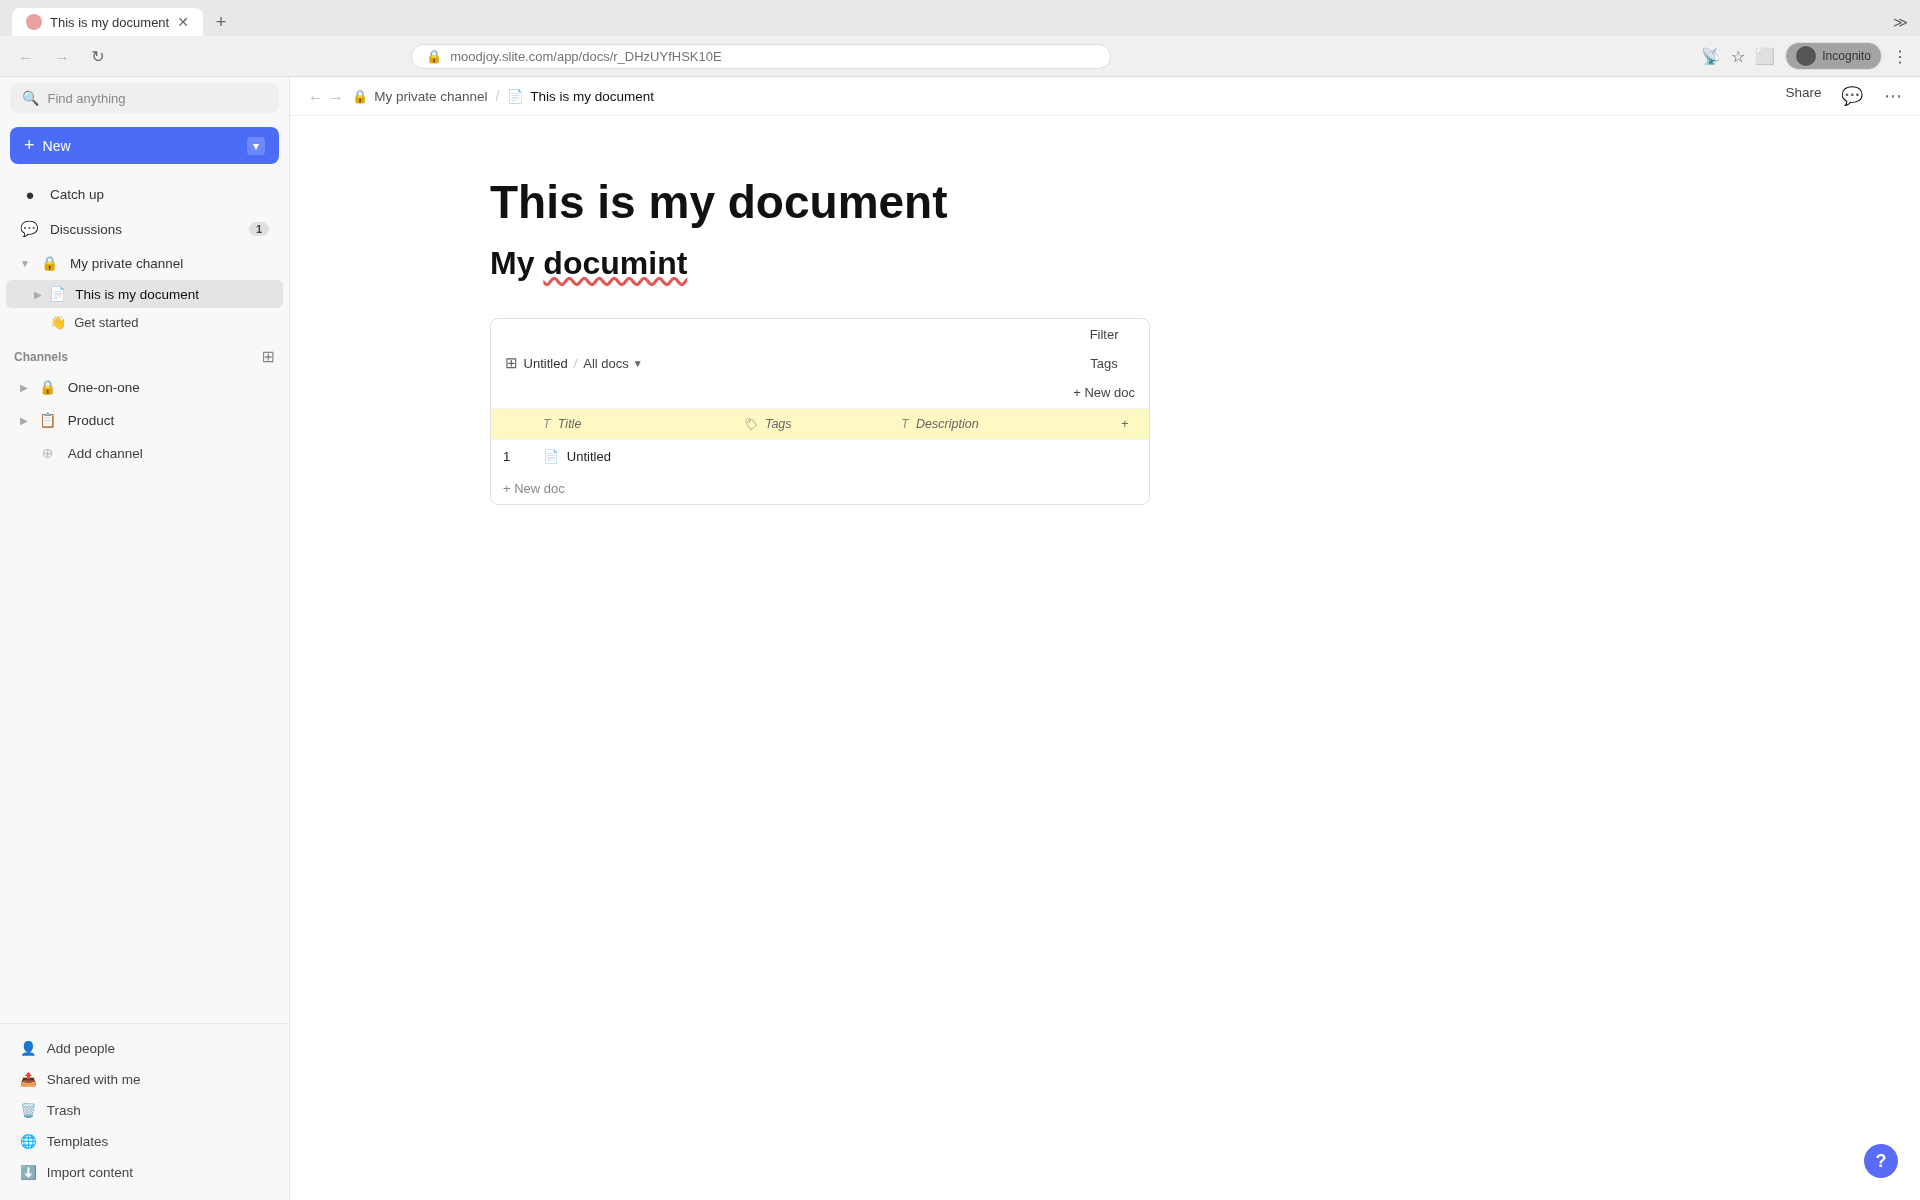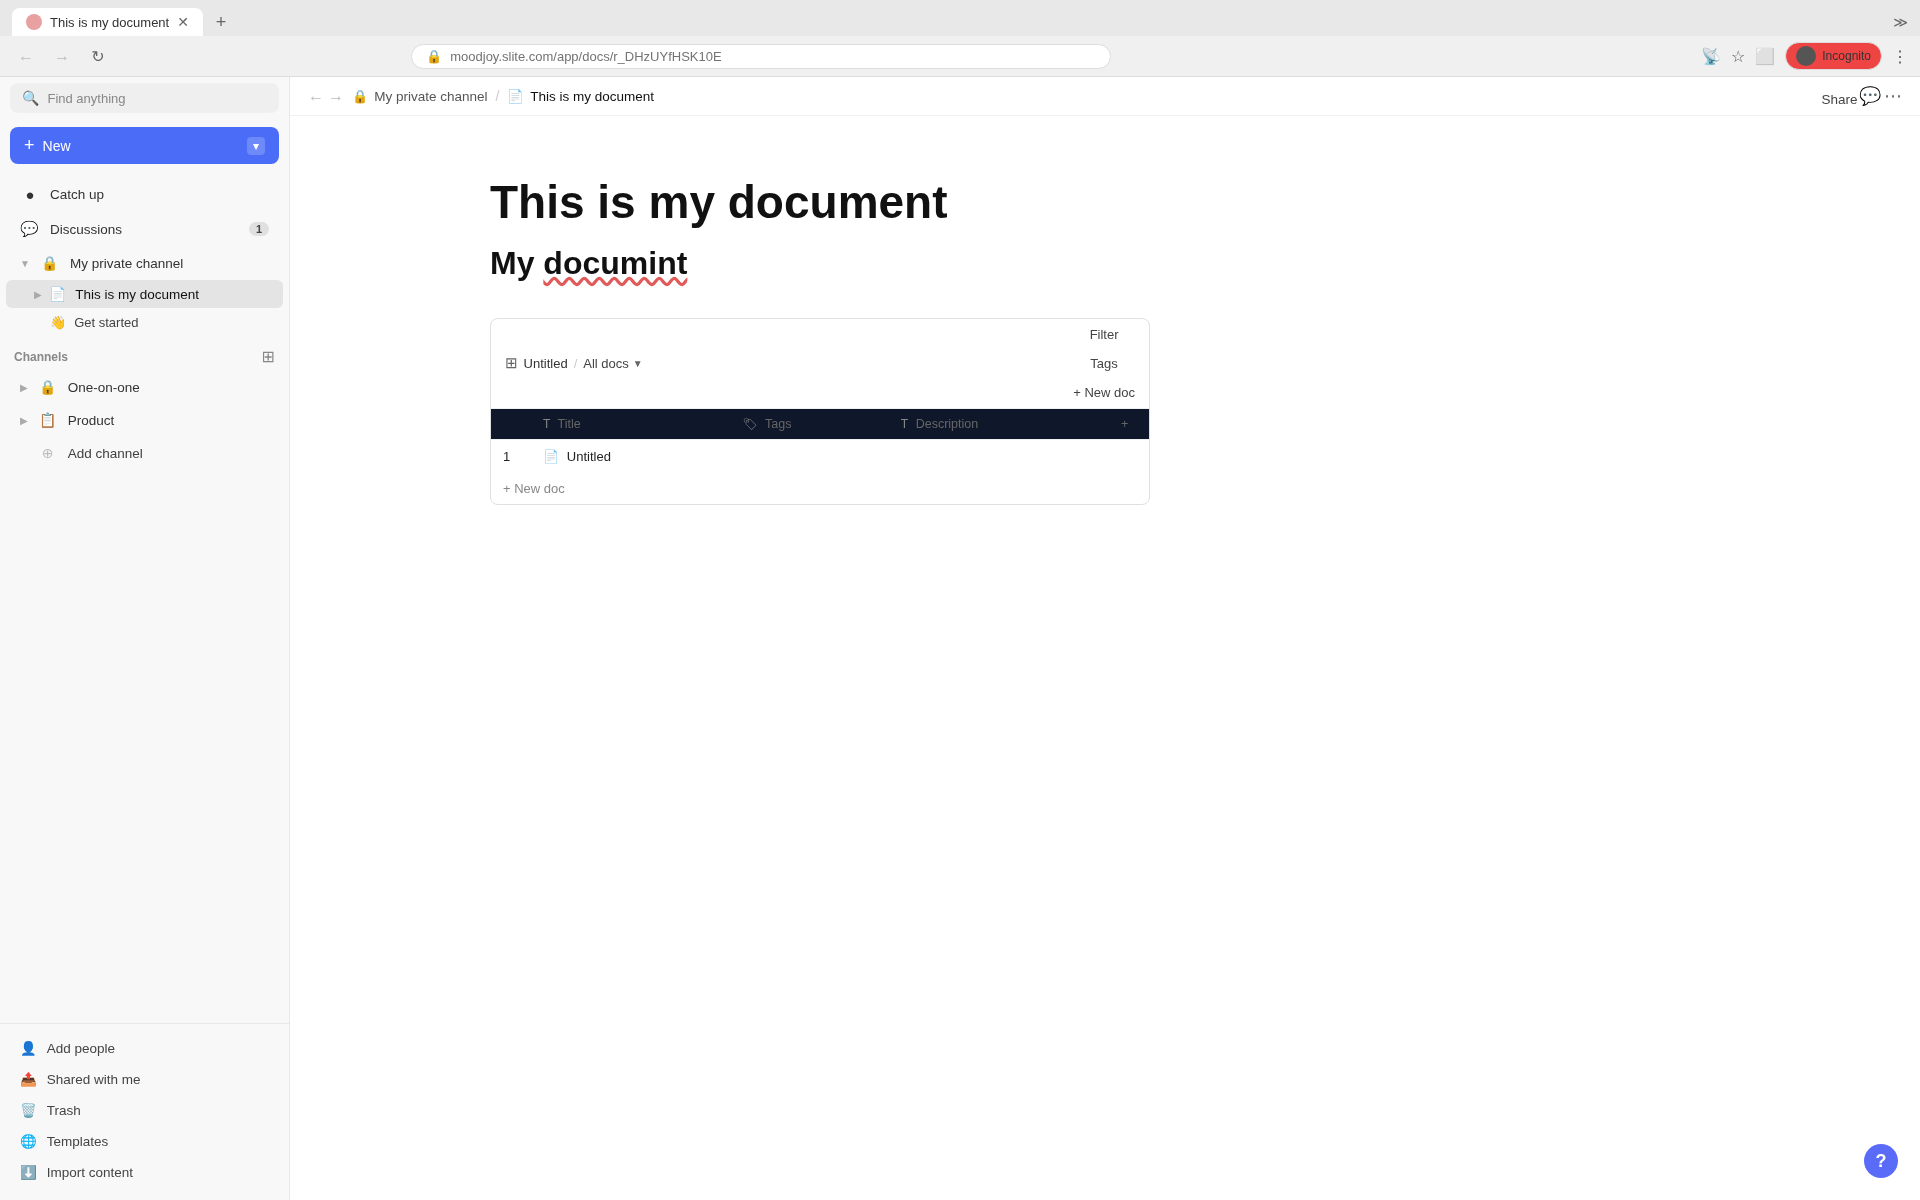--- a/index.html
+++ b/index.html
@@ -17,21 +17,21 @@
     .tab-expand { color: #666; font-size: 14px; }
 
     .address-bar { display: flex; align-items: center; padding: 6px 12px; gap: 8px; background: #f0f0f0; }
     .nav-btn { width: 28px; height: 28px; display: flex; align-items: center; justify-content: center; color: #666; cursor: pointer; border-radius: 50%; font-size: 16px; }
     .nav-btn.disabled { color: #bbb; }
     .address-field { flex: 1; display: flex; align-items: center; background: #fff; border: 1px solid #ddd; border-radius: 20px; padding: 4px 14px; gap: 8px; max-width: 700px; margin: 0 auto; }
     .address-lock { color: #555; font-size: 13px; }
     .address-text { font-size: 13px; color: #737373; }
     .browser-actions { display: flex; align-items: center; gap: 10px; margin-left: auto; }
     .browser-action-btn { color: #555; font-size: 16px; cursor: pointer; }
-    .incognito-badge { display: flex; align-items: center; gap: 6px; background: #ef4444; border: 1px solid #ddd; border-radius: 20px; padding: 3px 10px; font-size: 12px; color: #333; cursor: pointer; }
+    .incognito-badge { display: flex; align-items: center; gap: 6px; background: #a3a3a3; border: 1px solid #ddd; border-radius: 20px; padding: 3px 10px; font-size: 12px; color: #333; cursor: pointer; }
     .incognito-avatar { width: 20px; height: 20px; background: #555; border-radius: 50%; }
 
     
     .app { display: flex; flex: 1; overflow: hidden; }
 
     
     .sidebar { width: 290px; background: #f8f8f8; border-right: 1px solid #e8e8e8; display: flex; flex-direction: column; overflow-y: auto; flex-shrink: 0; }
     .sidebar-header { display: flex; align-items: center; padding: 12px 14px; gap: 10px; }
     .workspace-avatar { width: 28px; height: 28px; background: #d4a0c0; border-radius: 6px; flex-shrink: 0; }
     .workspace-name { font-size: 14px; font-weight: 600; color: #111; flex: 1; }
@@ -72,21 +72,21 @@
     
     .main { flex: 1; display: flex; flex-direction: column; overflow: hidden; background: #fff; }
     .topbar { display: flex; align-items: center; padding: 8px 18px; border-bottom: 1px solid #f0f0f0; gap: 8px; }
     .topbar-nav { display: flex; align-items: center; gap: 4px; }
     .topbar-nav-btn { color: #bbb; font-size: 16px; cursor: pointer; }
     .breadcrumb-item { display: flex; align-items: center; gap: 6px; color: #555; font-size: 13.5px; cursor: pointer; }
     .breadcrumb-lock { font-size: 13px; color: #888; }
     .breadcrumb-slash { color: #ccc; font-size: 14px; }
     .breadcrumb-current { color: #111; font-size: 13.5px; font-weight: 500; }
     .topbar-spacer { flex: 1; }
-    .topbar-actions { display: flex; align-items: flex-end; gap: 2px; }
+    .topbar-actions { display: flex; align-items: flex-start; gap: 20px; }
     .share-btn { font-size: 13.5px; color: #444; cursor: pointer; font-weight: 500; }
     .topbar-action-btn { color: #666; font-size: 18px; cursor: pointer; }
 
     
     .doc-content { flex: 1; overflow-y: auto; padding: 60px 200px 80px; }
     .doc-title { font-size: 46px; font-weight: 800; color: #111; margin-bottom: 16px; line-height: 1.15; }
     .doc-subtitle { font-size: 16px; color: #444; margin-bottom: 36px; }
     .doc-heading { font-size: 32px; font-weight: 700; color: #111; margin-bottom: 20px; position: relative; display: inline-block; }
     .squiggly { text-decoration: underline; text-decoration-style: wavy; text-decoration-color: #e05a5a; text-underline-offset: 3px; }
 
@@ -98,21 +98,21 @@
     .widget-title { font-size: 13px; font-weight: 500; color: #333; }
     .widget-slash { color: #ccc; }
     .widget-alldocs { display: flex; align-items: center; gap: 4px; font-size: 13px; color: #444; cursor: pointer; }
     .widget-dropdown { font-size: 10px; color: #666; }
     .widget-toolbar-spacer { flex: 1; }
     .widget-toolbar-right { display: flex; align-items: center; gap: 14px; color: #555; font-size: 13px; flex-direction: column; }
     .widget-action { cursor: pointer; color: #444; font-size: 13px; }
     .widget-new-doc { display: flex; align-items: center; gap: 4px; cursor: pointer; color: #444; font-size: 13px; font-weight: 500; }
 
     .widget-table { width: 100%; border-collapse: collapse; }
-    .widget-table th { padding: 8px 12px; text-align: left; font-size: 12.5px; color: #666; font-weight: 500; border-bottom: 1px solid #f0f0f0; background: #0f172a; }
+    .widget-table th { padding: 8px 12px; text-align: left; font-size: 12.5px; color: #666; font-weight: 500; border-bottom: 1px solid #f0f0f0; background: #fef9c3; font-style: italic; }
     .widget-table td { padding: 9px 12px; font-size: 13px; color: #222; border-bottom: 1px solid #f5f5f5; }
     .widget-table tr:last-of-type td { border-bottom: none; }
     .row-num { color: #aaa; font-size: 12px; }
     .doc-row-icon { font-size: 13px; color: #888; margin-right: 4px; }
     .th-icon { font-size: 12px; color: #888; margin-right: 4px; }
     .th-add { text-align: center; width: 40px; cursor: pointer; color: #999; }
 
     .widget-footer { padding: 8px 12px; color: #888; font-size: 13px; cursor: pointer; display: flex; align-items: center; gap: 6px; }
 
     

